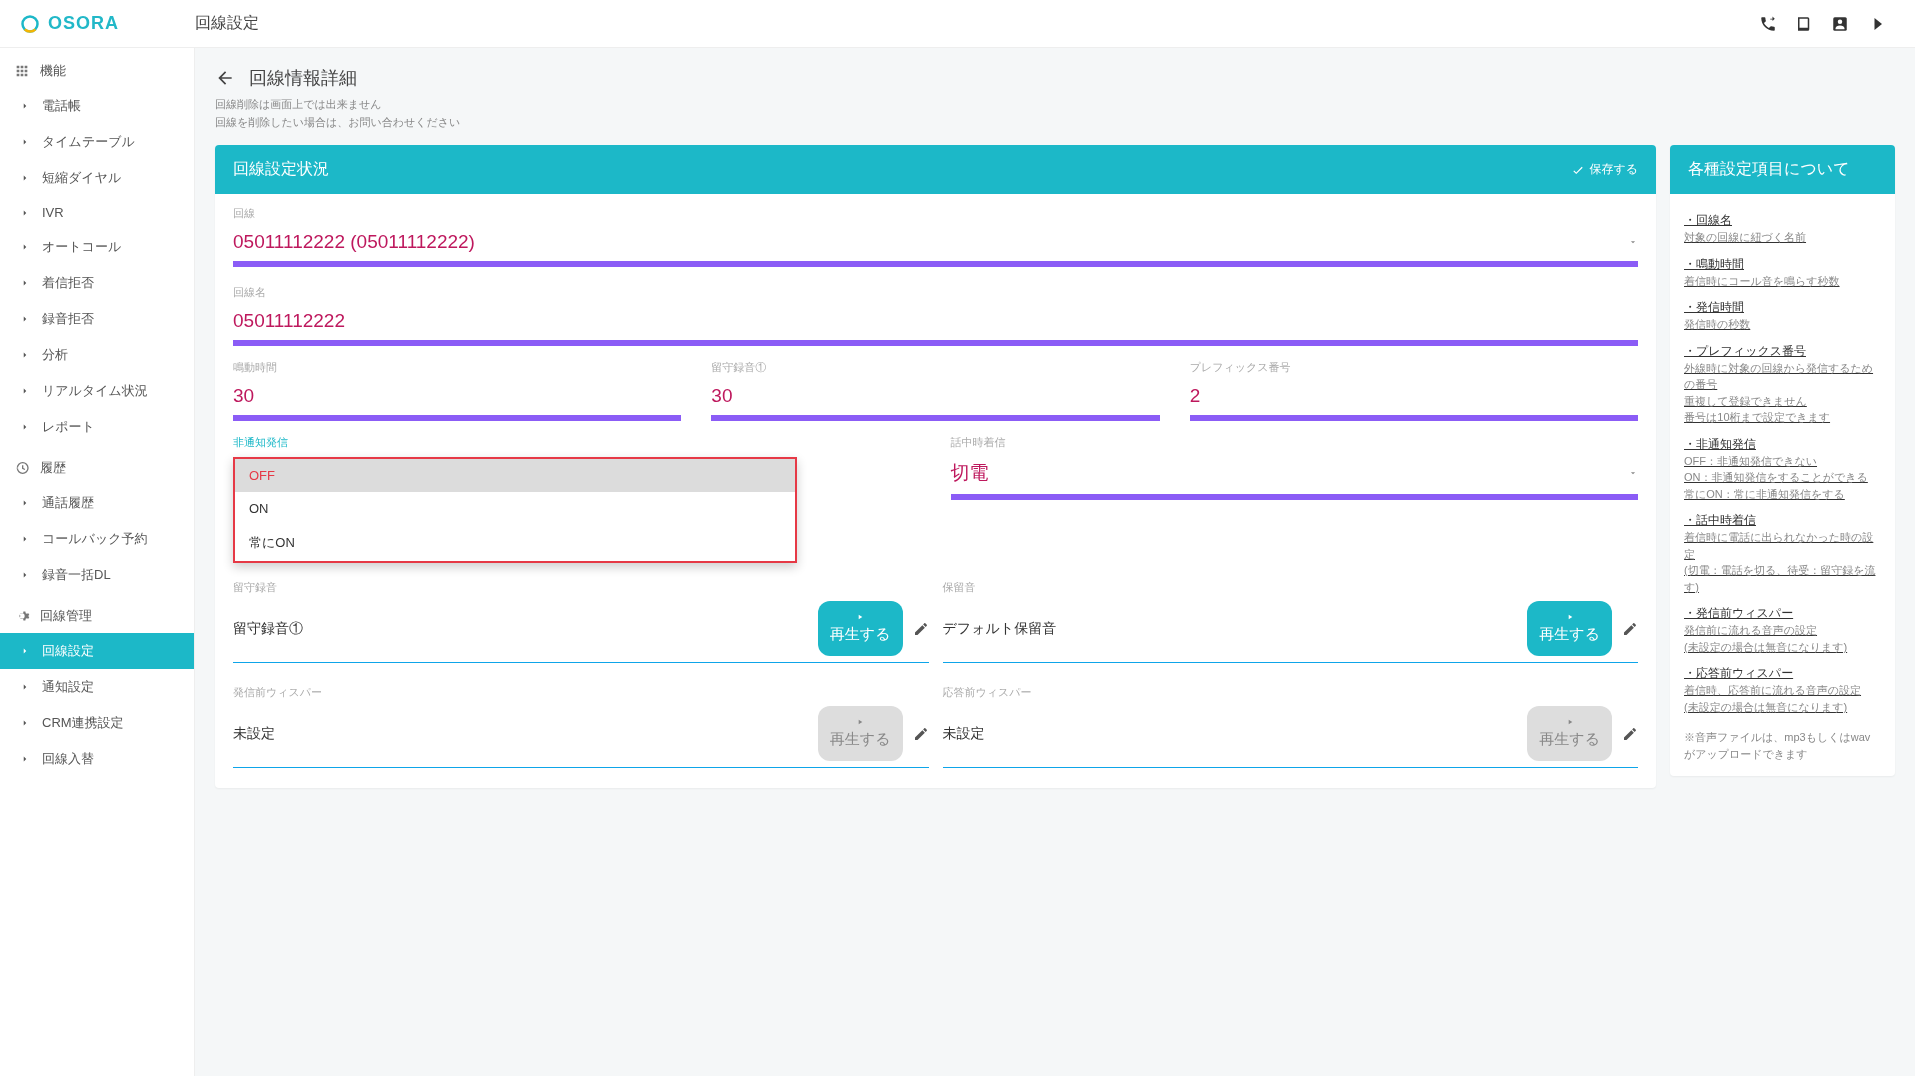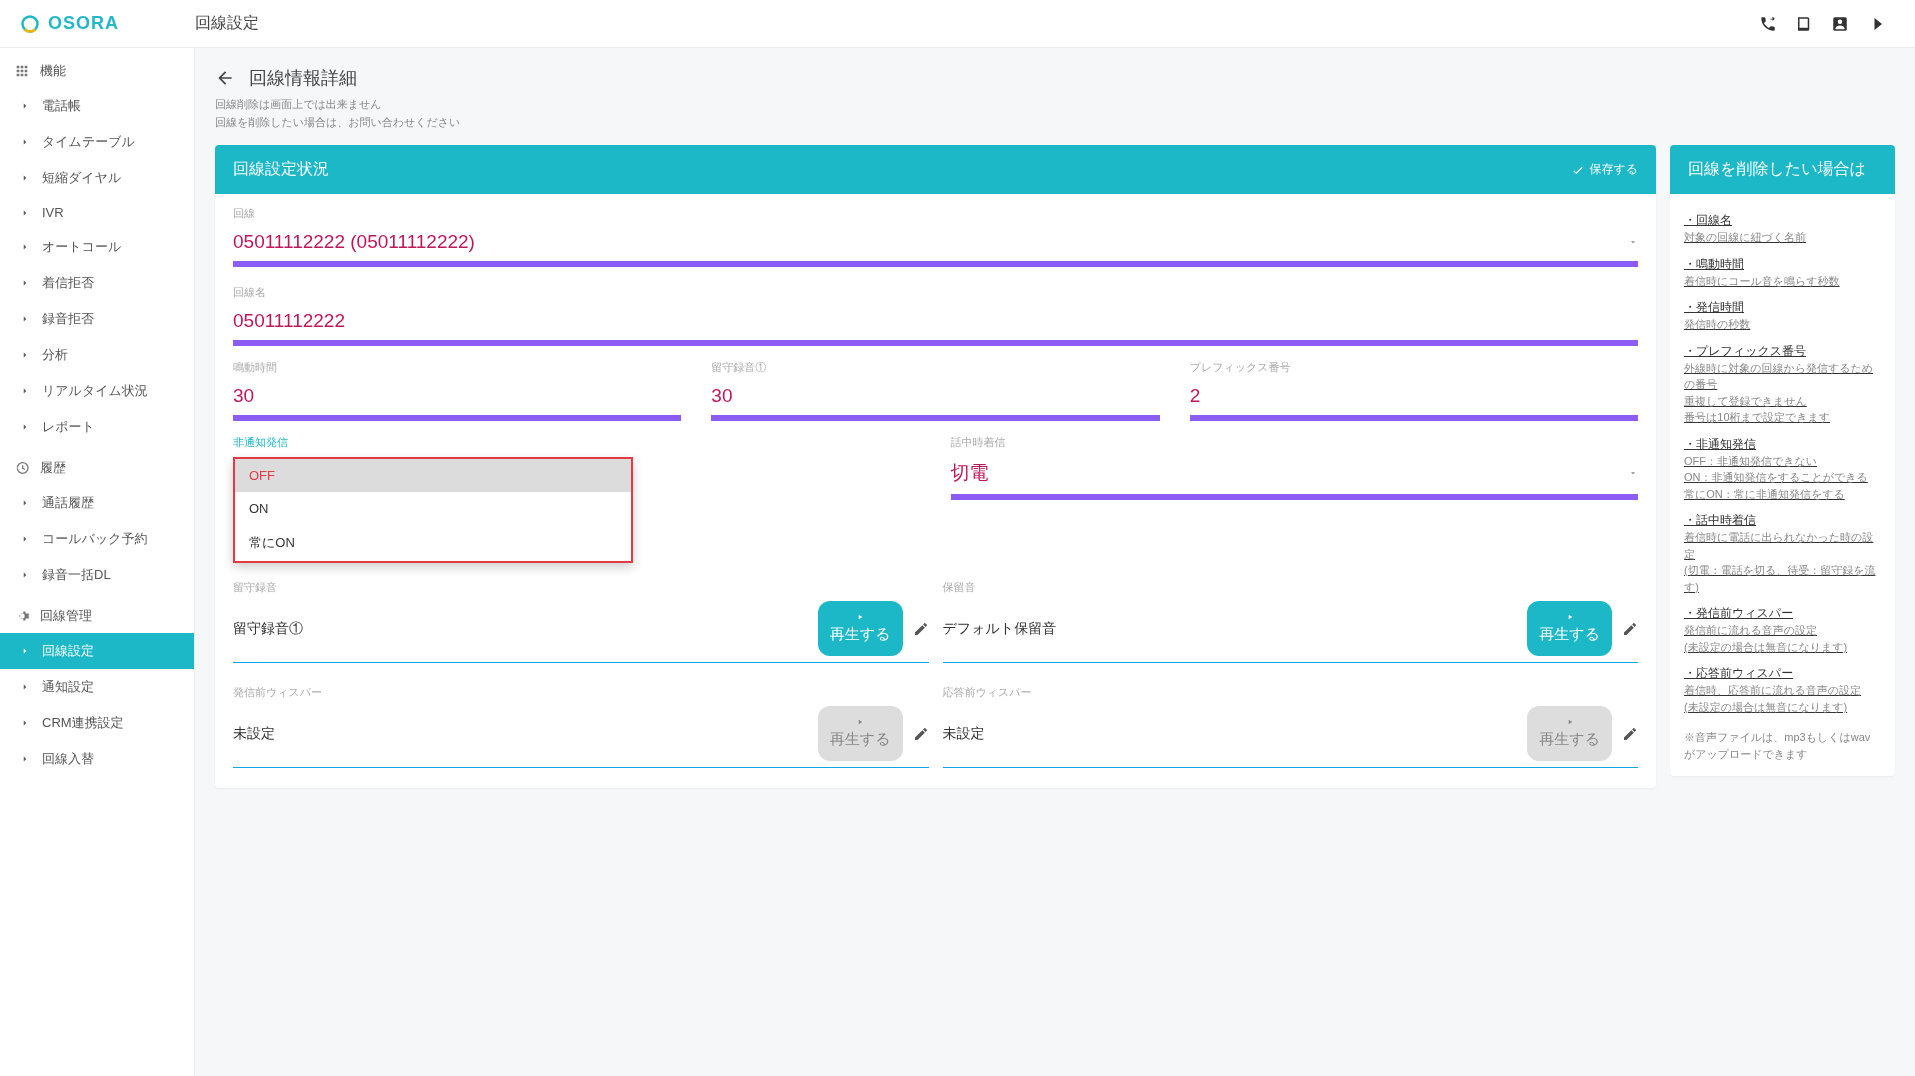--- a/index.html
+++ b/index.html
@@ -38,21 +38,21 @@
 .fld-value { font-size: 19px; color: #be185d; padding: 4px 0 8px; border-bottom: 6px solid #8b5cf6; display: flex; align-items: center; justify-content: space-between; }
 .fld-value .chev-d { width: 10px; height: 10px; color: #888; }
 .audio-row { display: flex; gap: 14px; margin-top: 22px; }
 .audio-fld { flex: 1; }
 .audio-line { display: flex; align-items: center; justify-content: space-between; border-bottom: 1px solid #0ea5e9; padding-bottom: 6px; }
 .audio-val { font-size: 14px; color: #333; }
 .audio-actions { display: flex; align-items: center; gap: 10px; }
 .play-btn { background: #1cb8c8; color: #fff; font-size: 15px; padding: 12px 12px; border-radius: 12px; display: flex; align-items: center; gap: 4px; cursor: pointer; flex-direction: column; }
 .play-btn.disabled { background: #ddd; color: #888; cursor: default; }
 .edit-icon { width: 16px; height: 16px; color: #555; cursor: pointer; }
-.dropdown { position: absolute; top: 22px; left: 0; width: 400px; background: #fff; border: 2px solid #e63946; box-shadow: 0 4px 10px rgba(0,0,0,0.2); z-index: 20; }
+.dropdown { position: absolute; top: 22px; left: 0; width: 564px; background: #fff; border: 2px solid #e63946; box-shadow: 0 4px 10px rgba(0,0,0,0.2); z-index: 20; }
 .dd-item { padding: 9px 14px; font-size: 13px; cursor: pointer; }
 .dd-item.selected { background: #dcdcdc; color: #e63946; }
 .side-body { padding: 8px 14px 14px; }
 .side-body .sitem { margin-top: 10px; text-decoration: underline; }
 .side-body .st { font-size: 12px; color: #333; }
 .side-body .sd { font-size: 11px; color: #888; line-height: 1.5; }
 .side-body .snote { font-size: 11px; color: #888; margin-top: 14px; line-height: 1.5; }
 .scroll-spacer { height: 20px; }
 svg { display: block; }
 </style>
@@ -367,21 +367,21 @@
                     </svg>
                 </div>
               </div>
             </div>
           </div>
         </div>
       </div>
 
       <div class="side-card">
         <div class="card-header">
-            <h2>回線を削除したい場合は</h2>
+            <h2>各種設定項目について</h2>
           </div>
         <div class="side-body" id="help-body">
             <div class="sitem">
               <div class="st">・回線名</div>
               <div class="sd">対象の回線に紐づく名前</div>
             </div>
             <div class="sitem">
               <div class="st">・鳴動時間</div>
               <div class="sd">着信時にコール音を鳴らす秒数</div>
             </div>

